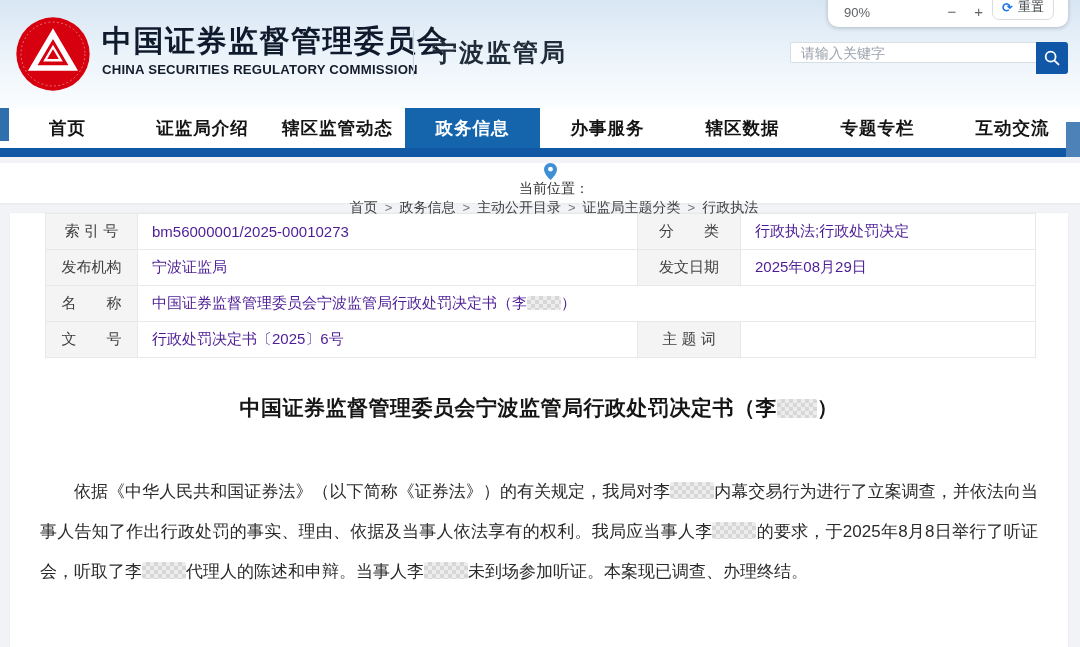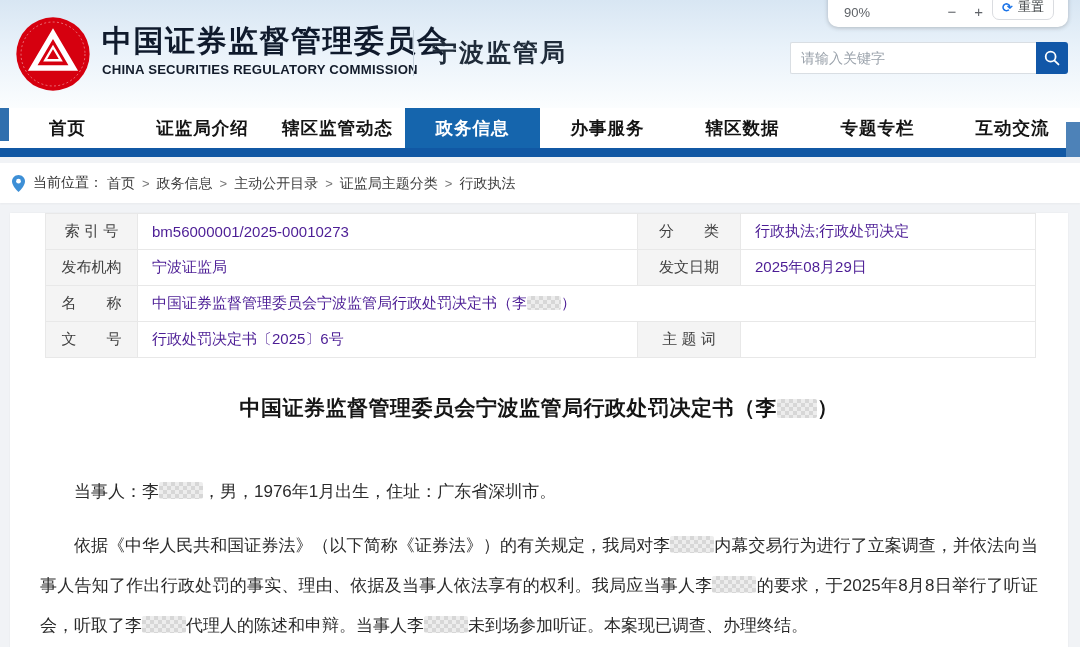--- a/index.html
+++ b/index.html
@@ -18,21 +18,21 @@
   }
   .logo-seal { position:absolute; left:14px; top:15px; width:78px; height:78px; }
   .org-block { position:absolute; left:102px; top:24px; }
   .org-cn { font-size:30px; font-weight:bold; color:#0f1a2c; letter-spacing:1.5px; line-height:34px; }
   .org-en { font-size:13.2px; font-weight:bold; color:#141d2c; letter-spacing:0.2px; margin-top:4px; }
   .header-divider { position:absolute; left:413px; top:30px; width:1px; height:46px; background:#c6d2dd; }
   .bureau { position:absolute; left:432px; top:36px; font-size:25px; font-weight:bold; color:#202c3a; letter-spacing:2px; }
 
   .search-box { position:absolute; left:790px; top:42px; width:278px; height:32px; display:flex; }
   .search-input {
-    width:246px; height:32px; border:1px solid #d9dee3; border-right:none; background:#fff;
+    width:246px; height:21px; border:1px solid #d9dee3; border-right:none; background:#fff;
     padding:0 10px; font-size:14px; color:#6d28d9; outline:none;
     border-radius:2px 0 0 2px; font-family:inherit;
   }
   .search-input::placeholder { color:#9aa2ab; }
   .search-btn {
     width:32px; height:32px; background:#1157a8; border:none; cursor:pointer;
     border-radius:0 3px 3px 0; display:flex; align-items:center; justify-content:center;
   }
 
   
@@ -58,21 +58,21 @@
     color:#141414; cursor:pointer; letter-spacing:1px;
   }
   .nav-item.active { background:#1565ad; color:#fff; }
   .nav-strip { height:9px; background:#1158a4; }
   .nav-corner-left { position:absolute; left:0; top:0; width:9px; height:33px; background:#2f6fae; }
   .nav-corner-right { position:absolute; right:0; top:14px; width:14px; height:35px; background:#4d82b8; }
 
   
   .crumb-bar {
     margin-top:6px; height:40px; background:#fff; display:flex; align-items:center;
-    padding-left:12px; box-shadow:0 1px 2px rgba(0,0,0,.04);
+    padding-left:28px; box-shadow:0 1px 2px rgba(0,0,0,.04);flex-direction:column;
   }
   .crumb-pin { margin-right:8px; display:inline-flex; }
   .crumb-prefix { font-size:14px; color:#333; }
   .crumb-link { font-size:14px; color:#3d3d3d; margin:0 4px; cursor:pointer; }
   .crumb-sep { font-size:13px; color:#777; margin:0 3px; }
 
   
   .card {
     margin:8px 12px 0 10px; background:#fff; height:520px;
     box-shadow:0 0 2px rgba(0,0,0,.05);
@@ -204,16 +204,15 @@
           <td class="val"><span>行政处罚决定书〔2025〕6号</span></td>
           <td class="lbl">主 题 词</td>
           <td class="val"></td>
         </tr>
       </tbody>
   </table>
 
   <div class="doc-title" id="doc-title"><span>中国证券监督管理委员会宁波监管局行政处罚决定书（李</span><span class="redact"></span><span>）</span></div>
 
   <div class="body-text" id="body-text">
-      <p><span>当事人：李</span><span class="redact"></span><span>，男，1976年1月出生，住址：广东省深圳市。</span></p>
       <p><span>依据《中华人民共和国证券法》（以下简称《证券法》）的有关规定，我局对李</span><span class="redact"></span><span>内幕交易行为进行了立案调查，并依法向当事人告知了作出行政处罚的事实、理由、依据及当事人依法享有的权利。我局应当事人李</span><span class="redact"></span><span>的要求，于2025年8月8日举行了听证会，听取了李</span><span class="redact"></span><span>代理人的陈述和申辩。当事人李</span><span class="redact"></span><span>未到场参加听证。本案现已调查、办理终结。</span></p>
     </div>
 </div>
 
 </body></html>

